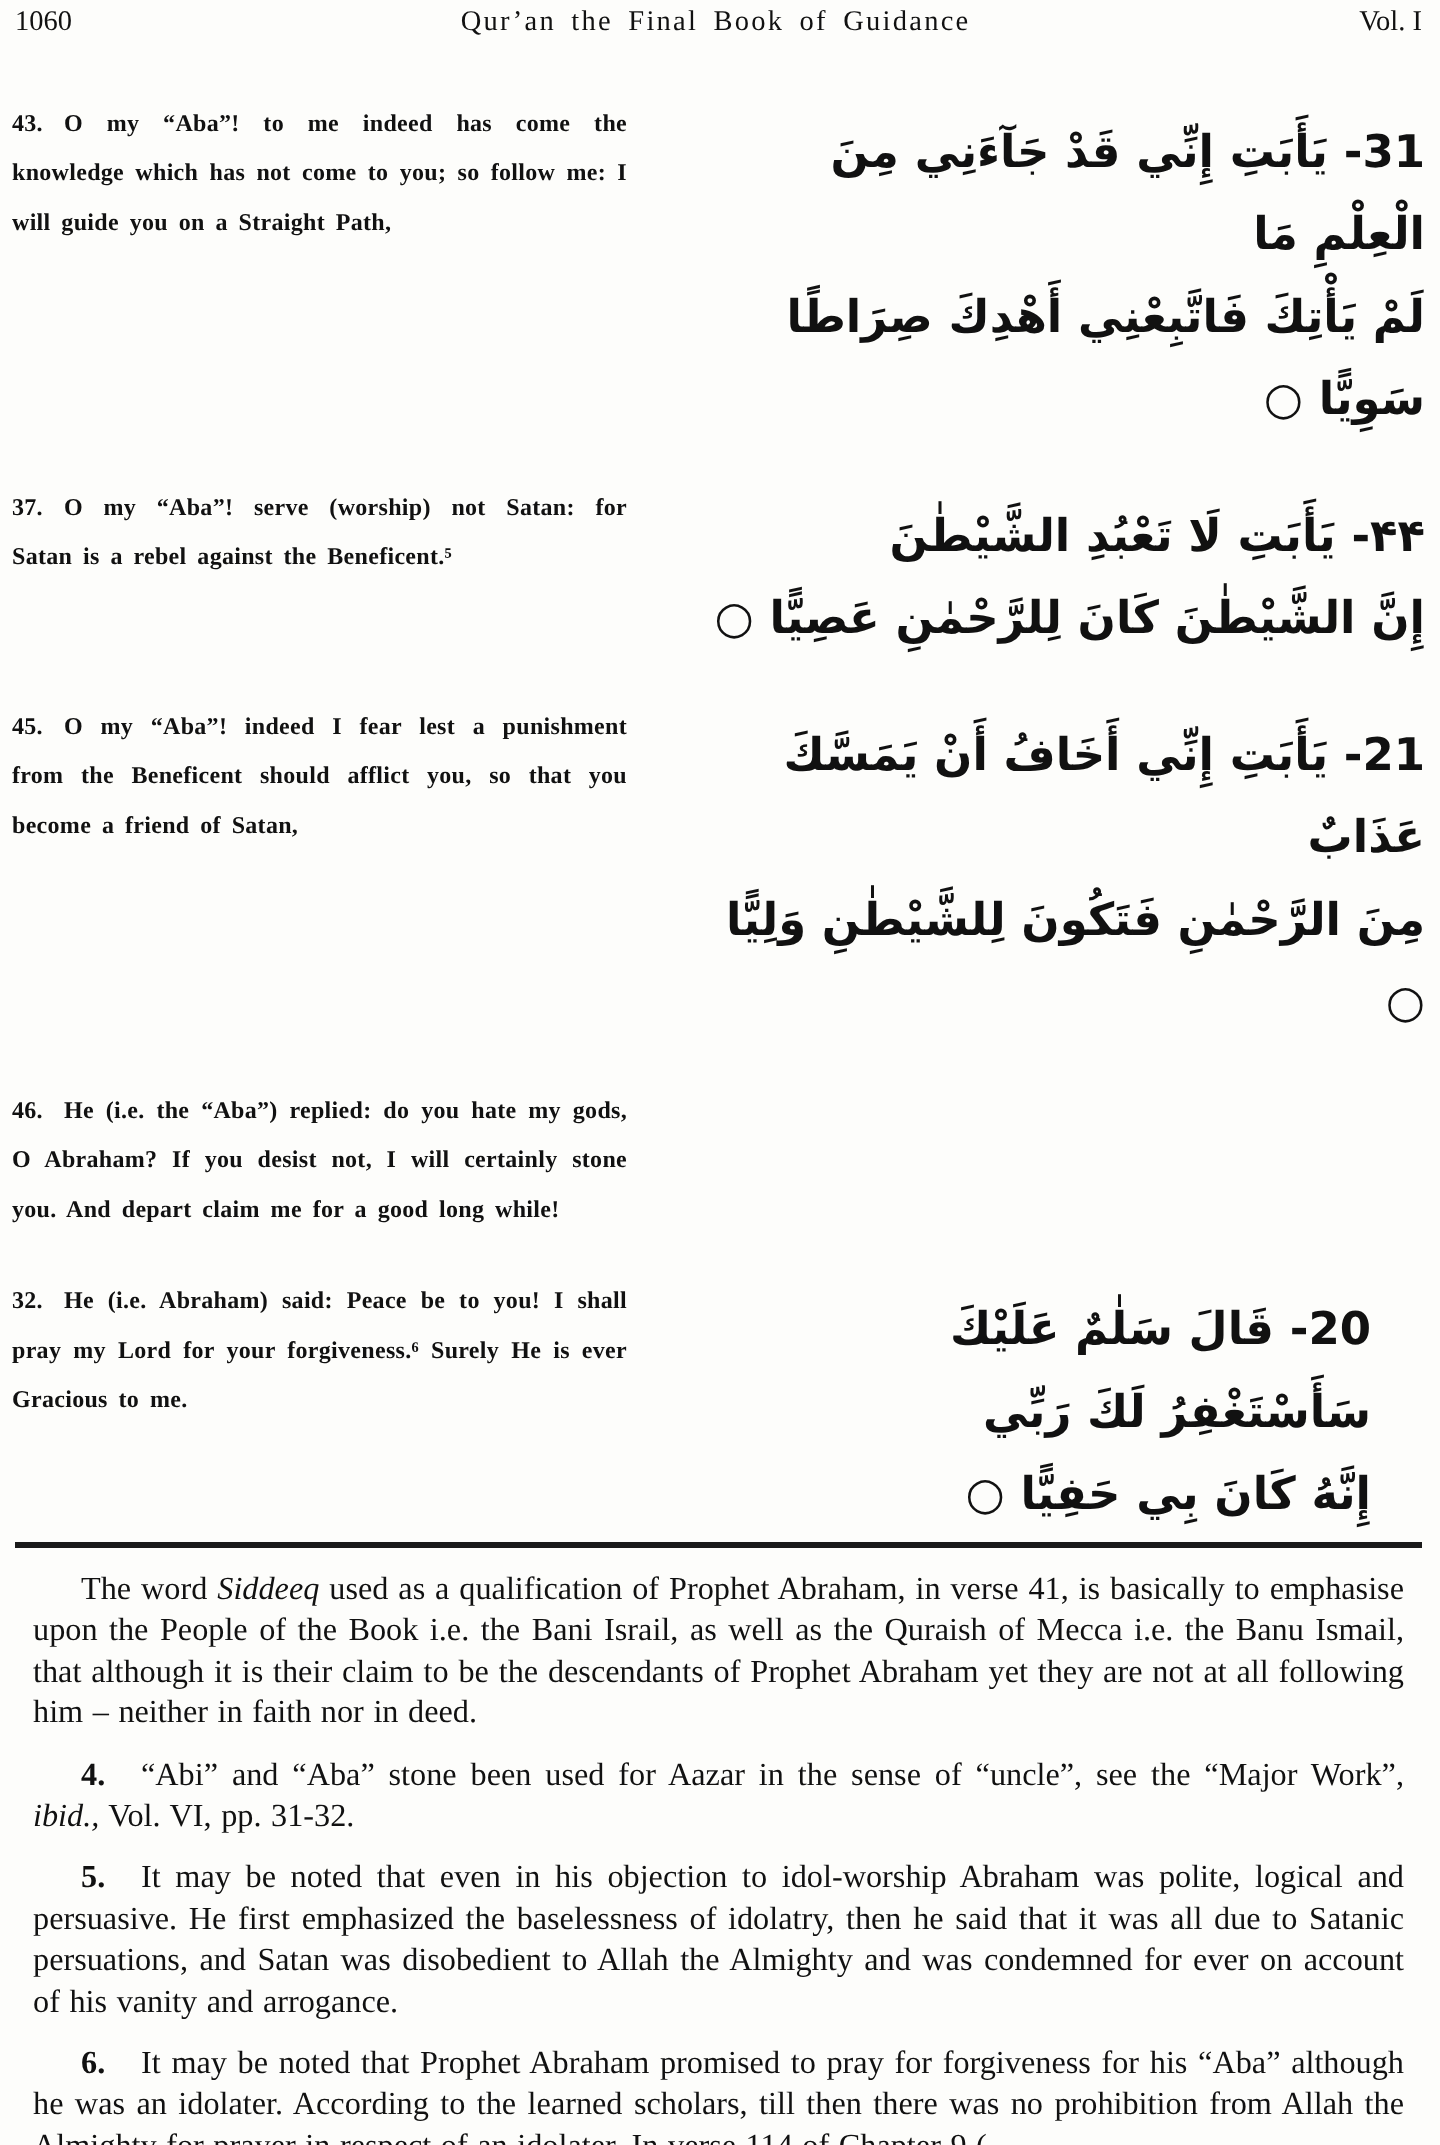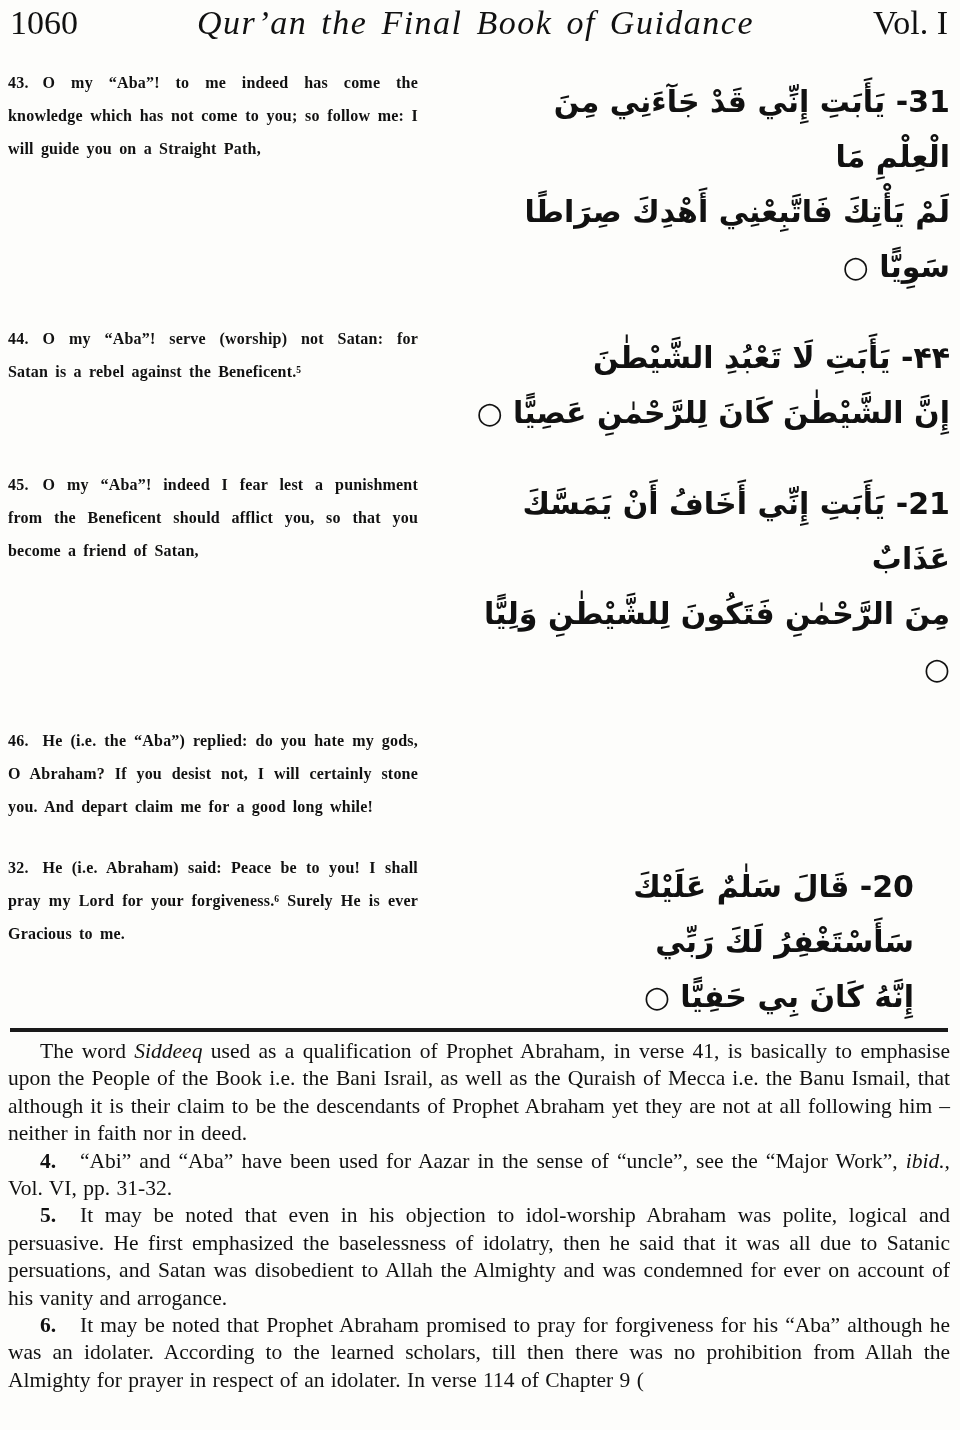--- a/index.html
+++ b/index.html
@@ -8,23 +8,23 @@
     background:#fdfdfb;
     color:#111;
     font-family:"Liberation Serif", serif;
     box-sizing:border-box;
     padding:4px 10px 0 8px;
     overflow:hidden;
     position:relative;
   }
   .header {
     display:flex; justify-content:space-between; align-items:baseline;
-    font-size:34px; height:34px; padding:0 2px;
+    font-size:19px; height:34px; padding:0 2px;
   }
-  .book-title { font-style:italic; letter-spacing:1.5px; word-spacing:4px;text-align:right; }
+  .book-title { letter-spacing:1.5px; word-spacing:4px;text-align:right; }
   .content { margin-top:28px; }
   .verse-row {
     display:flex; justify-content:space-between; align-items:flex-start;
     margin-bottom:28px;
   }
   .verse-row:last-child { margin-bottom:0; }
   .eng {
     width:410px; margin:0;
     font-size:16px; font-weight:bold; line-height:33px;
     text-align:justify; word-spacing:3px; letter-spacing:0.2px;
@@ -40,21 +40,21 @@
     box-sizing:border-box;
   }
   .arb.pad-r { padding-right:36px; }
   .divider {
     height:4px; background:#1a1a1a; margin:4px 2px 6px 2px;
   }
   .footnotes {
     font-size:21.5px; line-height:27.4px;
     text-align:justify; word-spacing:1px;
   }
-  .fn { margin:0; text-indent:32px; }
+  .fn { margin:14px; text-indent:32px; }
   .fn-num { font-weight:bold; display:inline-block; width:40px; text-indent:0; }
   .it { font-style:italic; }
 </style>
 </head>
 <body>
 
 <div class="page">
 
   <div class="header">
     <span>1060</span>
@@ -64,21 +64,21 @@
 
   <div class="content">
 
     <div class="verse-row">
       <p class="eng"><span class="vnum">43.</span><span>O my “Aba”! to me indeed has come the knowledge which has not come to you; so follow me: I will guide you on a Straight Path,</span></p>
       <div class="arb">31- يَأَبَتِ إِنِّي قَدْ جَآءَنِي مِنَ الْعِلْمِ مَا
 لَمْ يَأْتِكَ فَاتَّبِعْنِي أَهْدِكَ صِرَاطًا سَوِيًّا ○</div>
     </div>
 
     <div class="verse-row">
-      <p class="eng"><span class="vnum">44.</span><span>O my “Aba”! serve (worship) not Satan: for Satan is a rebel against the Beneficent.⁵</span></p>
+      <p class="eng"><span class="vnum">37.</span><span>O my “Aba”! serve (worship) not Satan: for Satan is a rebel against the Beneficent.⁵</span></p>
       <div class="arb">۴۴- يَأَبَتِ لَا تَعْبُدِ الشَّيْطٰنَ
 إِنَّ الشَّيْطٰنَ كَانَ لِلرَّحْمٰنِ عَصِيًّا ○</div>
     </div>
 
     <div class="verse-row">
       <p class="eng"><span class="vnum">45.</span><span>O my “Aba”! indeed I fear lest a punishment from the Beneficent should afflict you, so that you become a friend of Satan,</span></p>
       <div class="arb">21- يَأَبَتِ إِنِّي أَخَافُ أَنْ يَمَسَّكَ عَذَابٌ
 مِنَ الرَّحْمٰنِ فَتَكُونَ لِلشَّيْطٰنِ وَلِيًّا ○</div>
     </div>
 
@@ -92,18 +92,18 @@
 سَأَسْتَغْفِرُ لَكَ رَبِّي
 إِنَّهُ كَانَ بِي حَفِيًّا ○</div>
     </div>
 
   </div>
 
   <div class="divider"></div>
 
   <div class="footnotes">
     <p class="fn"><span><span>The word </span><span class="it">Siddeeq</span><span> used as a qualification of Prophet Abraham, in verse 41, is basically to emphasise upon the People of the Book i.e. the Bani Israil, as well as the Quraish of Mecca i.e. the Banu Ismail, that although it is their claim to be the descendants of Prophet Abraham yet they are not at all following him – neither in faith nor in deed.</span></span></p>
-    <p class="fn"><span class="fn-num">4.</span><span><span>“Abi” and “Aba” have been used for Aazar in the sense of “uncle”, see the “Major Work”, </span><span class="it">ibid.,</span><span> Vol. VI, pp. 31-32.</span></span></p>
+    <p class="fn"><span class="fn-num">4.</span><span><span>“Abi” and “Aba” stone been used for Aazar in the sense of “uncle”, see the “Major Work”, </span><span class="it">ibid.,</span><span> Vol. VI, pp. 31-32.</span></span></p>
     <p class="fn"><span class="fn-num">5.</span><span><span>It may be noted that even in his objection to idol-worship Abraham was polite, logical and persuasive. He first emphasized the baselessness of idolatry, then he said that it was all due to Satanic persuations, and Satan was disobedient to Allah the Almighty and was condemned for ever on account of his vanity and arrogance.</span></span></p>
     <p class="fn"><span class="fn-num">6.</span><span><span>It may be noted that Prophet Abraham promised to pray for forgiveness for his “Aba” although he was an idolater. According to the learned scholars, till then there was no prohibition from Allah the Almighty for prayer in respect of an idolater. In verse 114 of Chapter 9 (</span></span></p>
   </div>
 
 </div>
 
 </body></html>

